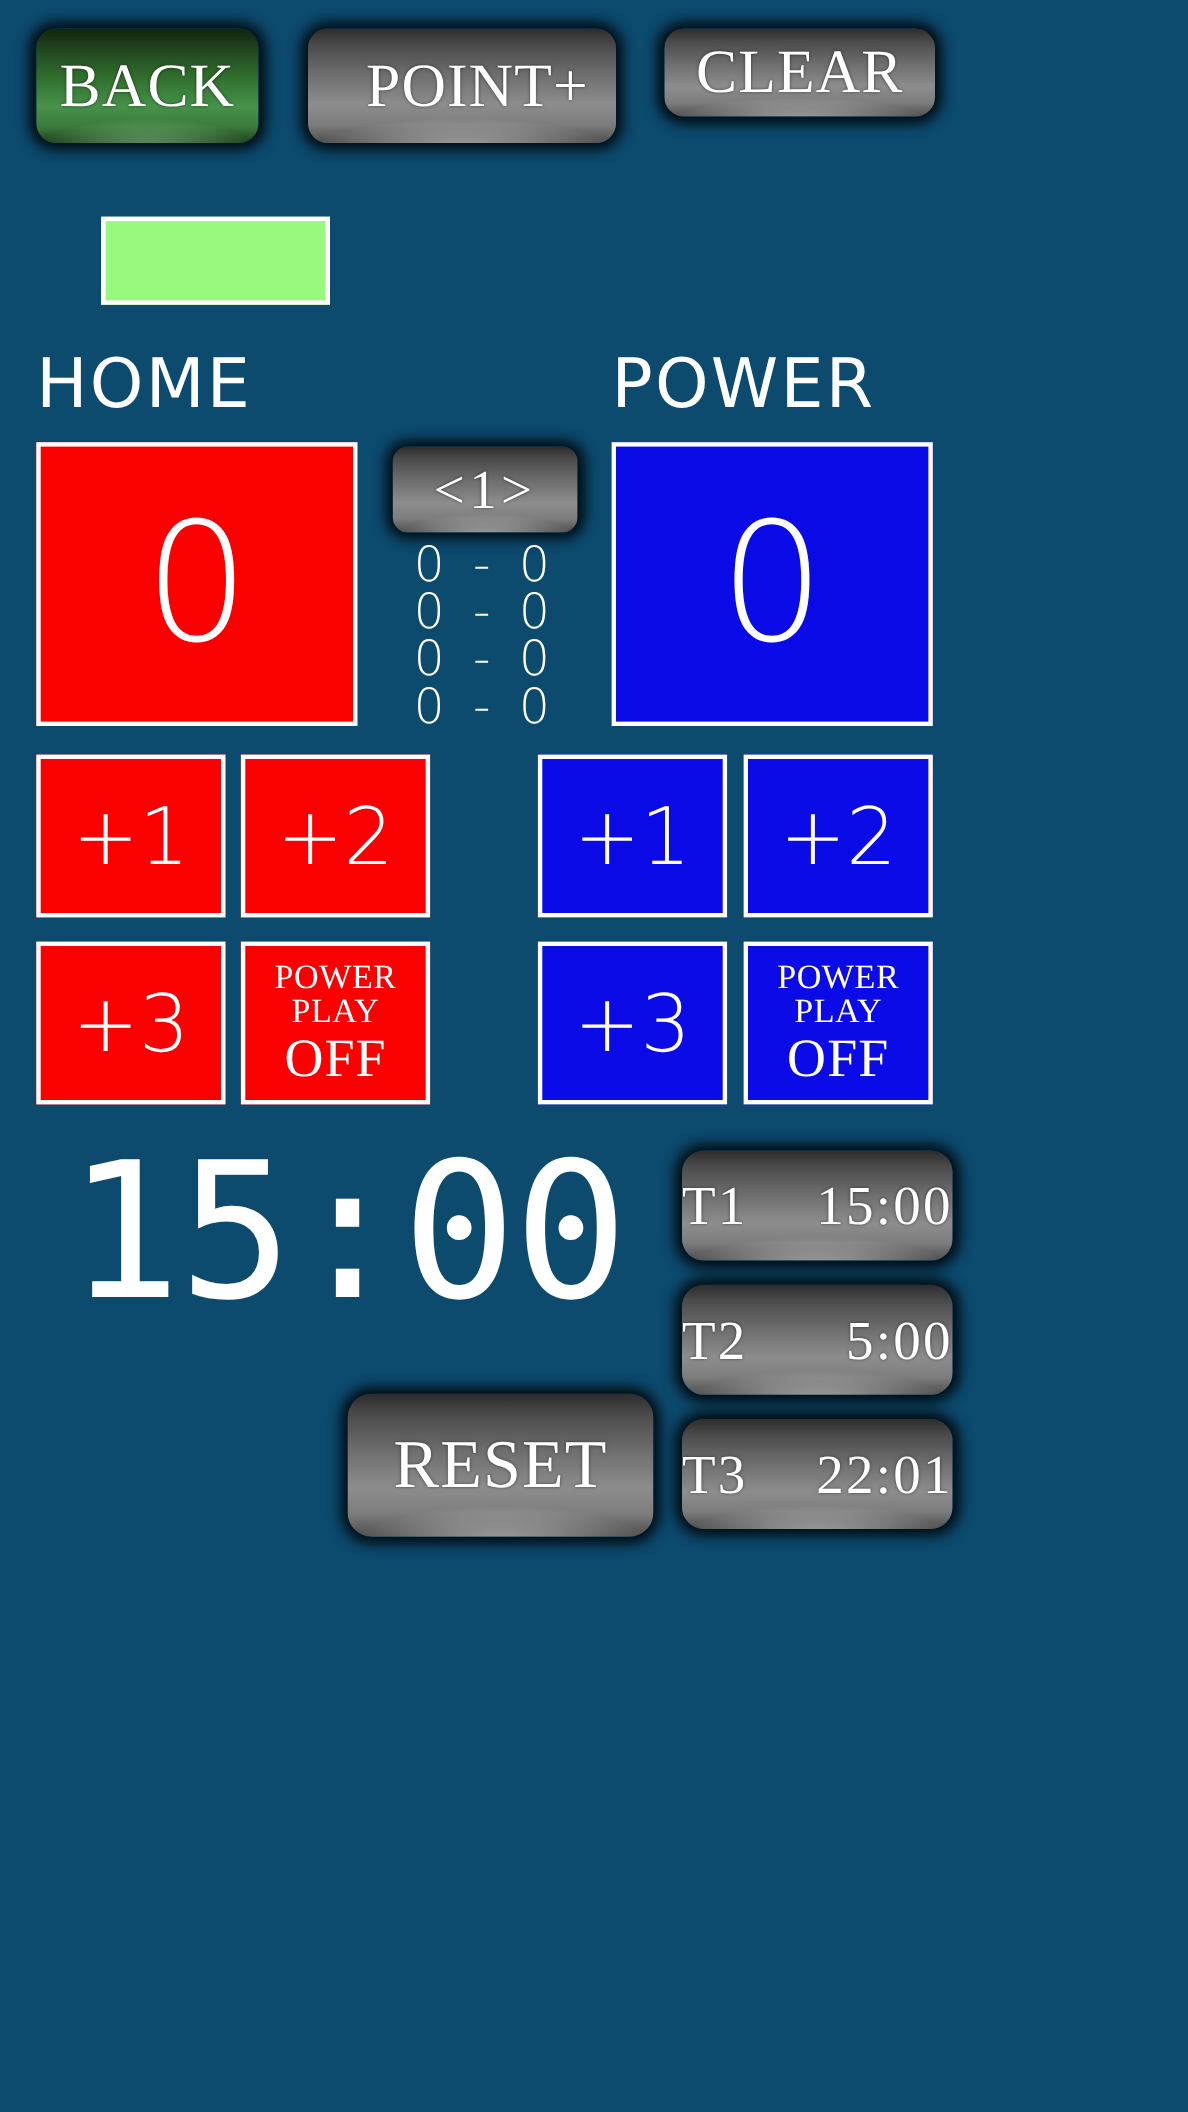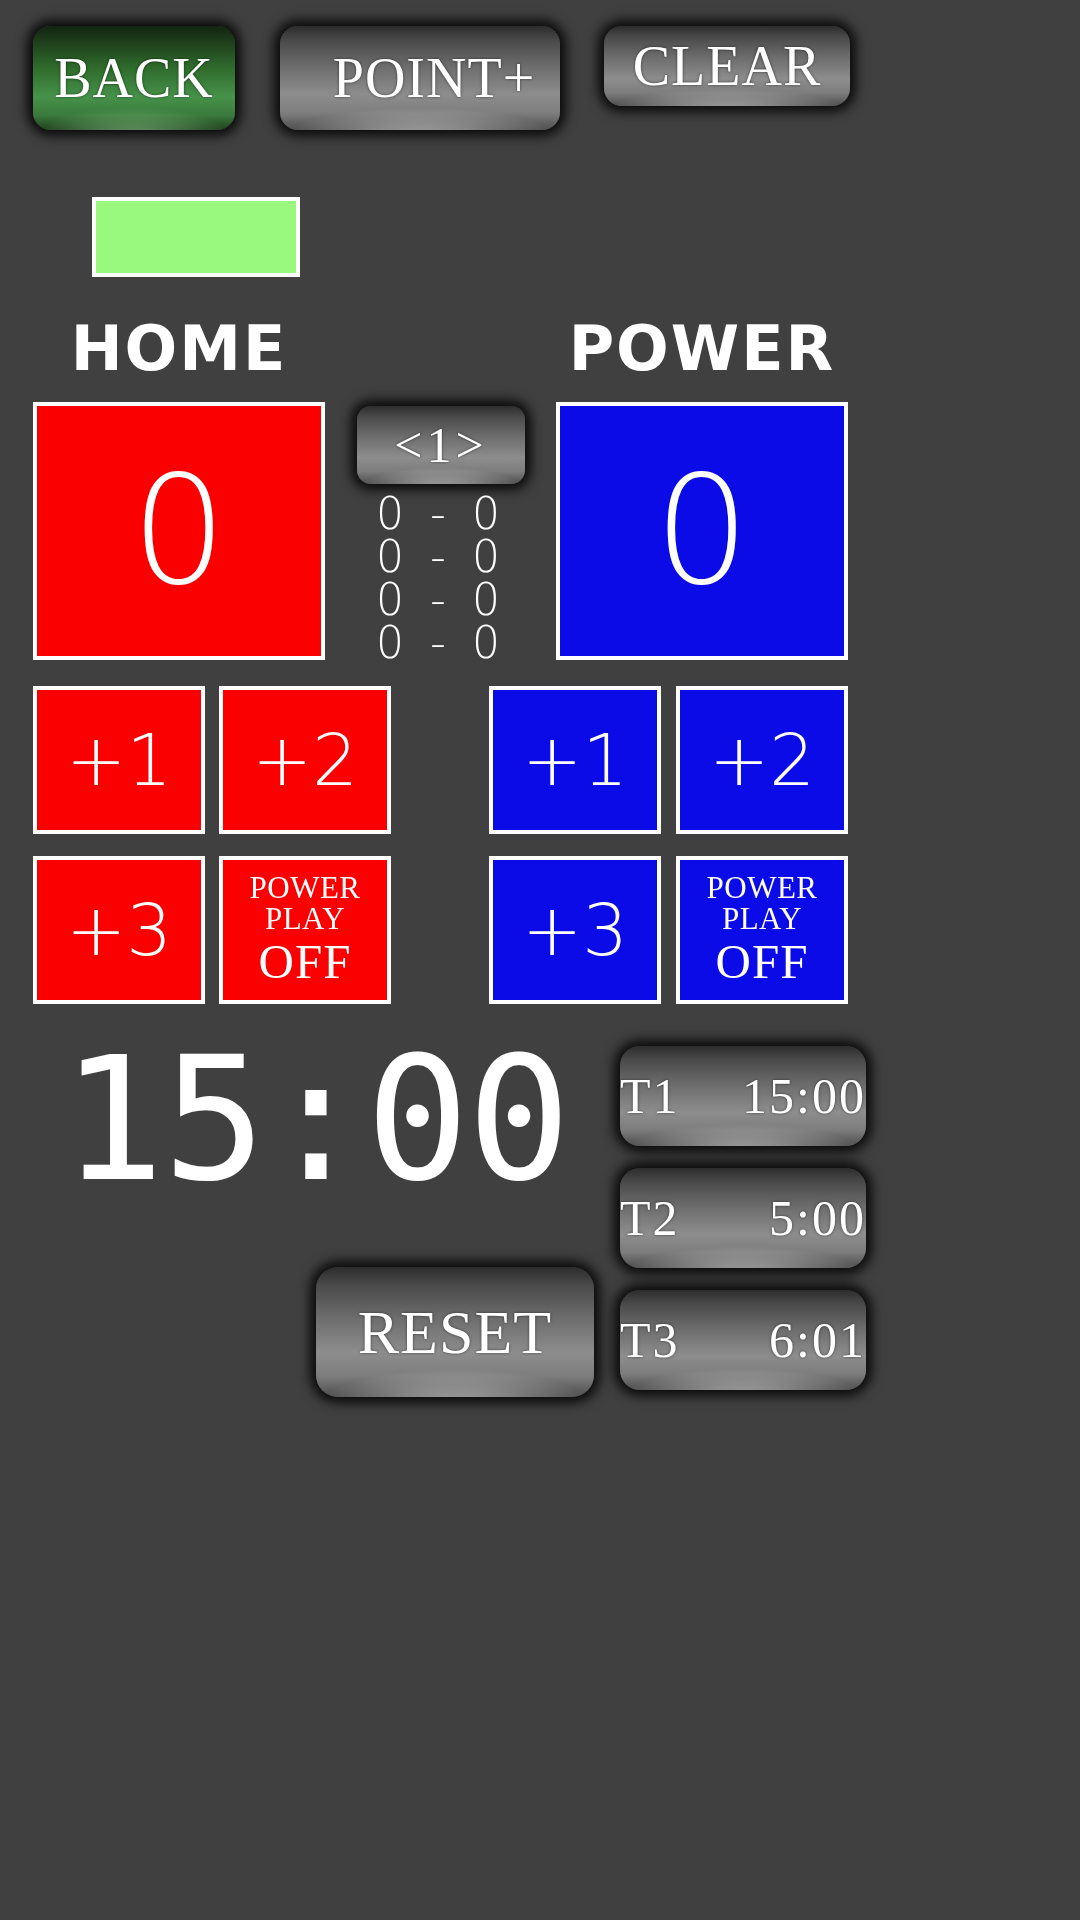--- a/index.html
+++ b/index.html
@@ -11,21 +11,21 @@
     width: 1080px;
     height: 1920px;
     overflow: hidden;
     font-family: "Liberation Serif", serif;
     -webkit-font-smoothing: antialiased;
   }
   .screen {
     position: relative;
     width: 1080px;
     height: 1920px;
-    background: #404040;
+    background: #0c4a6e;
   }
 
   
   .pillbtn {
     position: absolute;
     border-radius: 18px;
     background:
       radial-gradient(ellipse 80% 48% at 50% 108%, rgba(255,255,255,0.55) 0%, rgba(255,255,255,0.0) 62%),
       linear-gradient(to bottom, #2c2c2c 0%, #4a4a4a 14%, #6e6e6e 40%, #8d8d8d 66%, #7d7d7d 84%, #4d4d4d 100%);
     box-shadow: 0 0 12px 6px rgba(0,0,0,0.85);
@@ -60,24 +60,23 @@
     background: #99f97f;
     border: 4px solid #ffffff;
     box-sizing: border-box;
   }
 
   
   .team-label {
     position: absolute;
     color: #ffffff;
     font-family: "DejaVu Sans", sans-serif;
-    font-weight: 700;
+    font-weight: 400;
     font-size: 62px;
     letter-spacing: 2px;
-    text-align: center;
     user-select: none;
   }
   #label-home { left: 33px;  top: 312px; width: 292px; }
   #label-away { left: 556px; top: 312px; width: 292px; }
 
   
   .scorebox {
     position: absolute;
     top: 402px;
     width: 292px;
@@ -288,16 +287,16 @@
   <div class="pillbtn presetbtn" id="preset-t1">
     <span class="pl">T1</span>
     <span class="pt">15:00</span>
   </div>
   <div class="pillbtn presetbtn" id="preset-t2">
     <span class="pl">T2</span>
     <span class="pt">5:00</span>
   </div>
   <div class="pillbtn presetbtn" id="preset-t3">
     <span class="pl">T3</span>
-    <span class="pt">6:01</span>
+    <span class="pt">22:01</span>
   </div>
 
 </div>
 
 </body></html>

